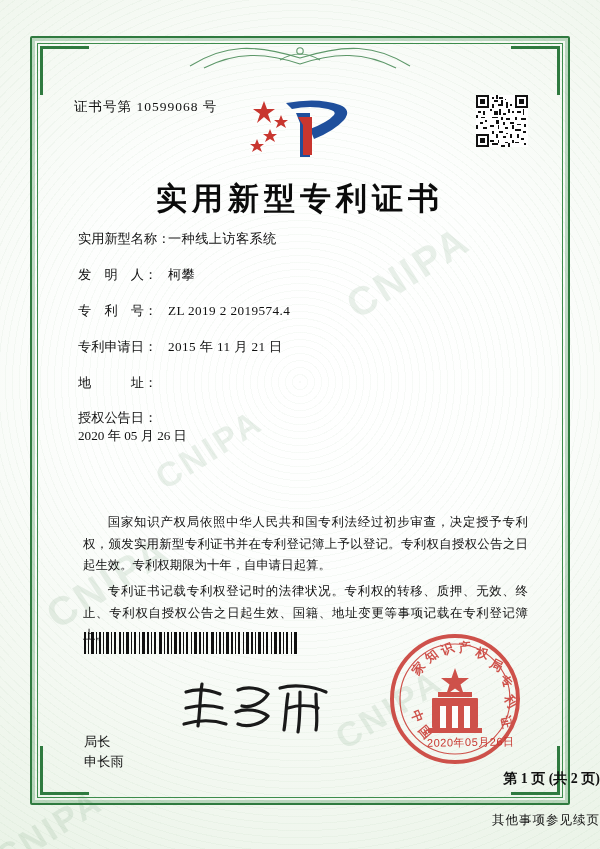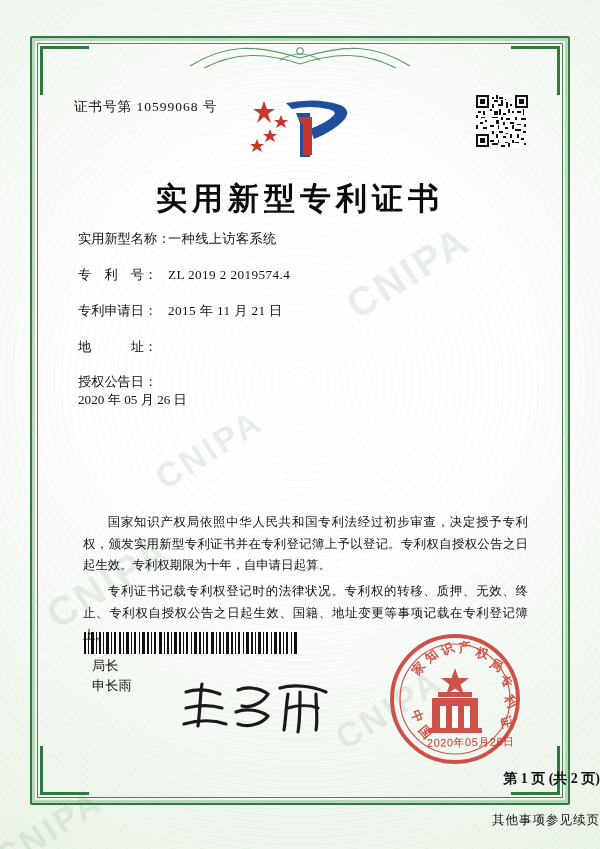--- a/index.html
+++ b/index.html
@@ -208,25 +208,24 @@
     left: 84px;
     top: 632px;
     width: 215px;
     height: 22px;
   }
 
   
   .sig-label {
     position: absolute;
     left: 84px;
-    top: 656px;
+    top: 732px;
     font-size: 13.2px;
     line-height: 1.55;
     color: #111;
-    margin-left: 8px;
   }
   .sig-label .l2 { letter-spacing: 0px; }
 
   .handwriting {
     position: absolute;
     left: 176px;
     top: 678px;
     width: 160px;
     height: 60px;
   }
@@ -398,20 +397,24 @@
 
   <div class="title">实用新型专利证书</div>
 
   <div class="fields">
 
     <div class="row">
       <span class="lbl">实用新型名称：</span>
       <span class="val">一种线上访客系统</span>
     </div>
 
+    <div class="row">
+      <span class="lbl">发　明　人：</span>
+      <span class="val">柯攀</span>
+    </div>
 
     <div class="row">
       <span class="lbl">专　利　号：</span>
       <span class="val">ZL 2019 2 2019574.4</span>
     </div>
 
     <div class="row">
       <span class="lbl">专利申请日：</span>
       <span class="val">2015 年 11 月 21 日</span>
     </div>

